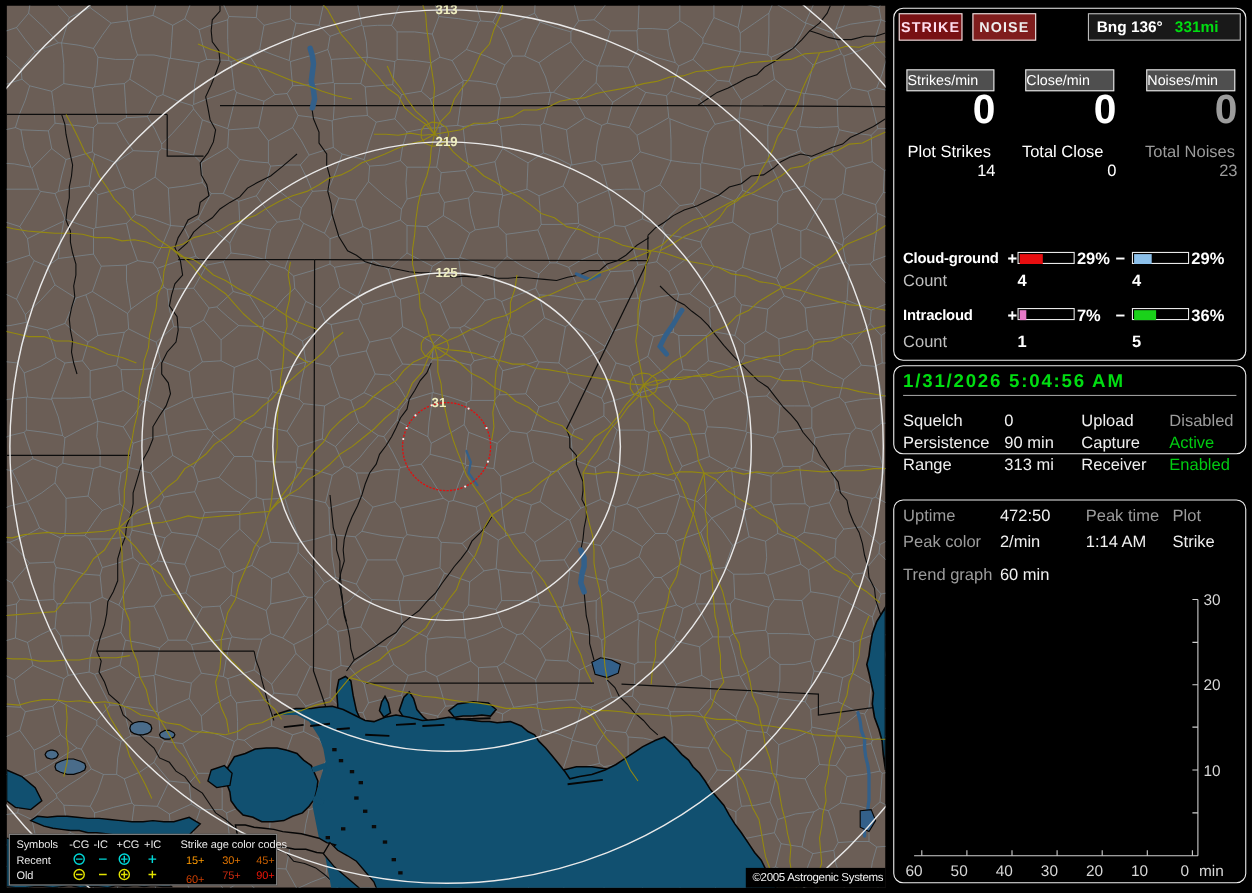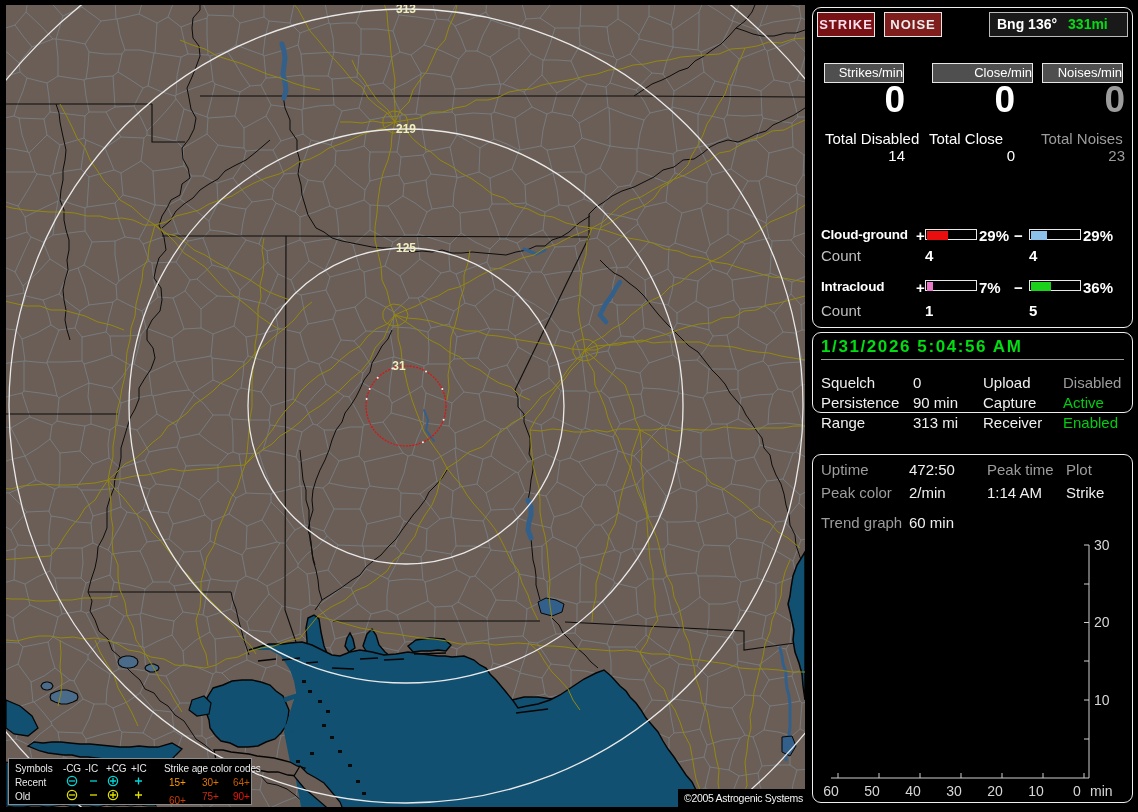--- a/index.html
+++ b/index.html
@@ -6,21 +6,21 @@
 #map{position:absolute;left:0;top:0}
 .panel{position:absolute;left:812px;width:321px;background:#000;border:1px solid #efefef;border-radius:9px}
 #p1{top:7px;height:321px}
 #p2{top:332px;height:81px}
 #p3{top:454px;height:349px}
 .btn{position:absolute;top:4px;height:25px;border:1px solid #e6e6e6;color:#fff;font-size:13px;font-weight:bold;letter-spacing:1px;text-align:center;line-height:23px}
 #bstrike{left:4px;width:58px;background:#781114;color:#fde}
 #bnoise{left:71px;width:58px;background:#7f1d1d;color:#eee}
 #bng{position:absolute;top:4px;right:4px;width:139px;height:25px;background:#191919;border:1px solid #bbb;font-size:14px;font-weight:bold;color:#fff;line-height:23px;padding-left:7px}
 #bng .mi{color:#0d1;margin-left:11px}
-.chip{position:absolute;top:55px;height:20px;background:#4f4f4f;border:1px solid #e6e6e6;color:#fff;font-size:13px;text-align:right;line-height:18px}
+.chip{position:absolute;top:55px;height:20px;background:#4f4f4f;border:1px solid #e6e6e6;color:#fff;font-size:13px;text-align:left;line-height:18px}
 .bigz{position:absolute;top:75px;line-height:34px;font-size:37px;font-weight:bold;color:#fff;text-align:right;width:110px}
 .tlab{position:absolute;top:122px;font-size:15px;color:#fff}
 .tval{position:absolute;top:139px;font-size:15px;color:#fff;text-align:right;width:110px}
 .gr{color:#9c9c9c !important}
 #ltd{position:absolute;left:8px;top:194px;width:304px;color:#bfbfbf;font-size:14px;line-height:16px;border-bottom:1px solid #bfbfbf}
 .drow{position:absolute;left:8px;font-size:13.5px;letter-spacing:-0.2px;font-weight:bold;color:#fff}
 .crow{position:absolute;left:8px;font-size:15px;color:#bfbfbf}
 .cnt{position:absolute;font-size:15px;font-weight:bold;color:#fff}
 .bar{position:absolute;width:52px;height:11px;border:1px solid #e8e8e8;background:#000}
 .bar i{display:block;height:9px;margin:1px 0 0 1px}
@@ -237,38 +237,38 @@
    <circle cx="63" cy="36" r="4.6"></circle>
         <path d="M60 36 h6"></path>
    <path d="M81 36 h7"></path>
    <circle cx="104" cy="36" r="4.6"></circle>
         <path d="M101 36 h6 M104 33 v6"></path>
    <path d="M126 36 h7 M129.5 32.5 v7"></path>
   </g>
  </svg>
  <div style="left:160px;top:18px;color:#ff9a00">15+</div>
     <div style="left:193px;top:18px;color:#e07400">30+</div>
-    <div style="left:224px;top:18px;color:#c25c00">64+</div>
+    <div style="left:224px;top:18px;color:#c25c00">45+</div>
  <div style="left:160px;top:36px;color:#cc3e00">60+</div>
     <div style="left:193px;top:32px;color:#cc2a10">75+</div>
     <div style="left:224px;top:32px;color:#ec1408">90+</div>
 </div>
 <div id="copy">©2005 Astrogenic Systems</div>
 
 <div class="panel" id="p1">
  <div class="btn" id="bstrike">STRIKE</div>
  <div class="btn" id="bnoise">NOISE</div>
  <div id="bng">Bng 136°<span class="mi">331mi</span></div>
  <div class="chip" style="left:11px;width:80px">Strikes/min</div>
- <div class="chip" style="left:119px;width:101px">Close/min</div>
+ <div class="chip" style="left:119px;width:81px">Close/min</div>
  <div class="chip" style="left:229px;width:81px">Noises/min</div>
  <div class="bigz" style="left:-18px">0</div>
  <div class="bigz" style="left:92px">0</div>
  <div class="bigz gr" style="left:202px">0</div>
- <div class="tlab" style="left:12px">Total Disabled</div>
+ <div class="tlab" style="left:12px">Plot Strikes</div>
  <div class="tlab" style="left:116px">Total Close</div>
  <div class="tlab gr" style="left:228px">Total Noises</div>
  <div class="tval" style="left:-18px">14</div>
  <div class="tval" style="left:92px">0</div>
  <div class="tval gr" style="left:202px">23</div>
  <div class="drow" style="top:219px">Cloud-ground</div>
  <div class="pm" style="left:103px;top:219px">+</div>
  <div class="bar" style="left:112px;top:221px">
       <i style="width:21px;background:#e80e10"></i>
     </div>

